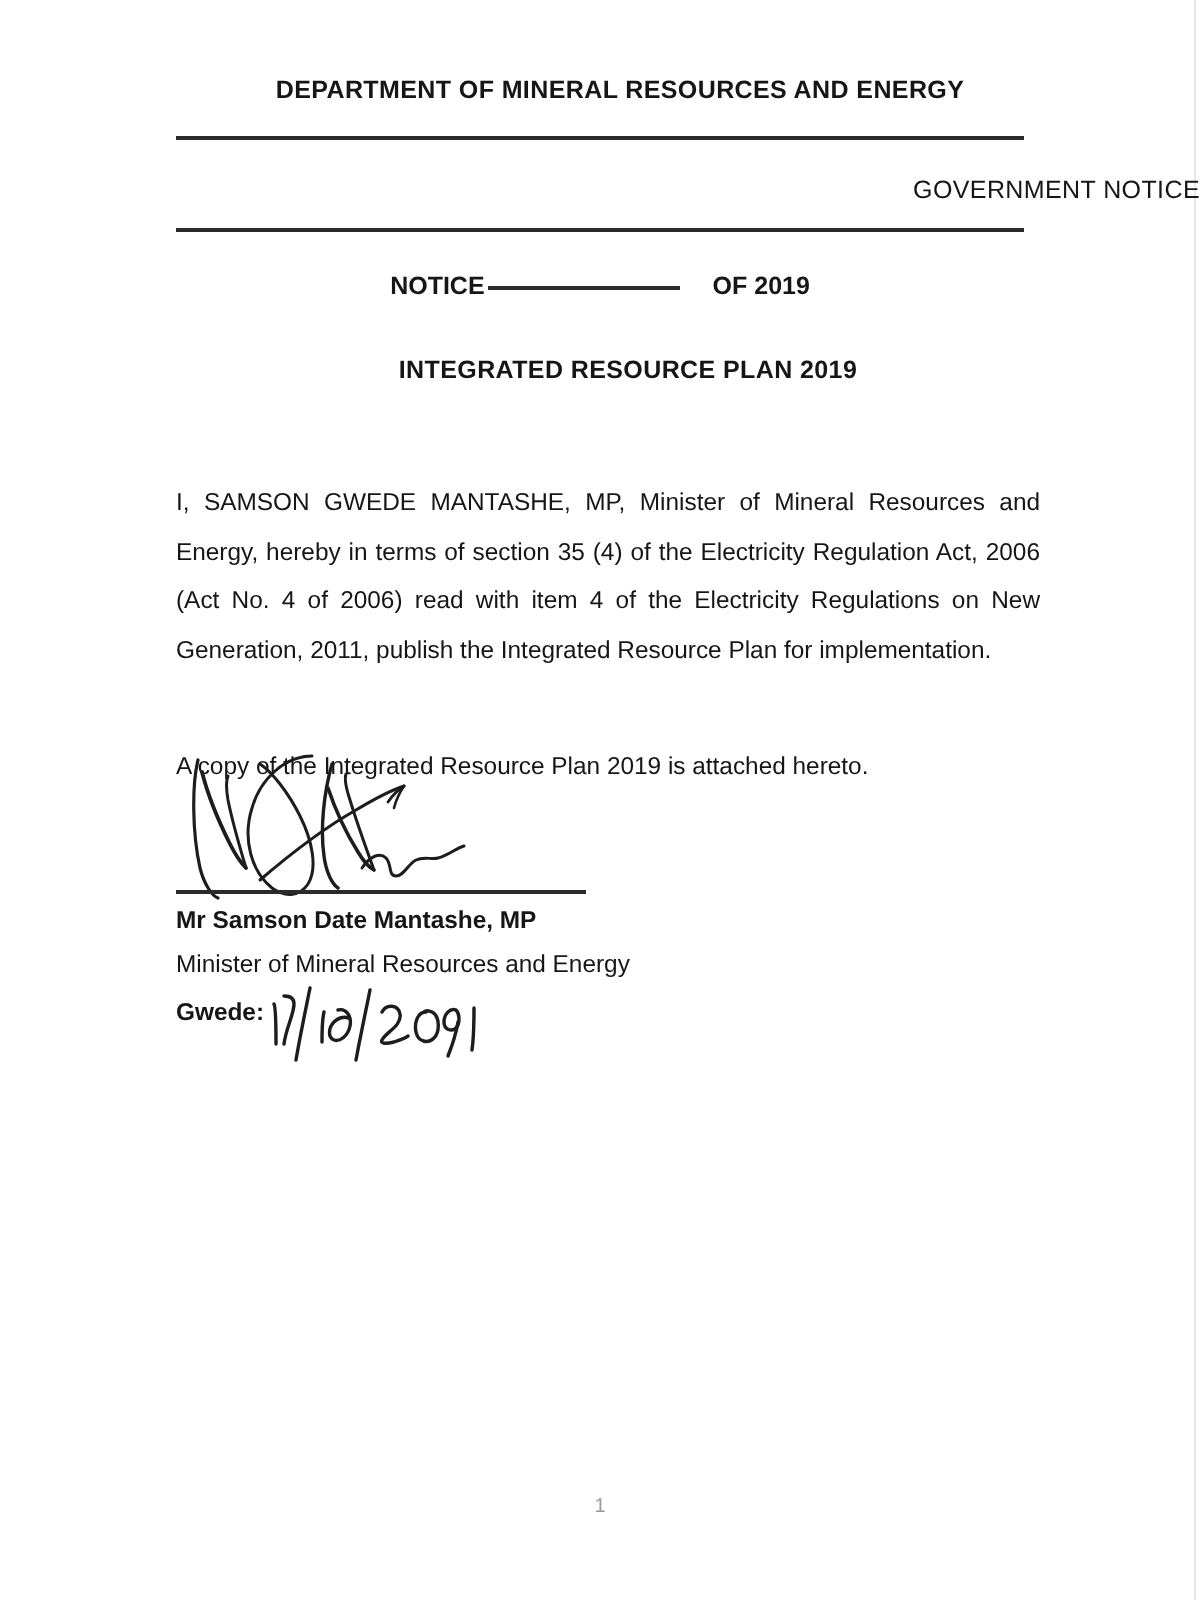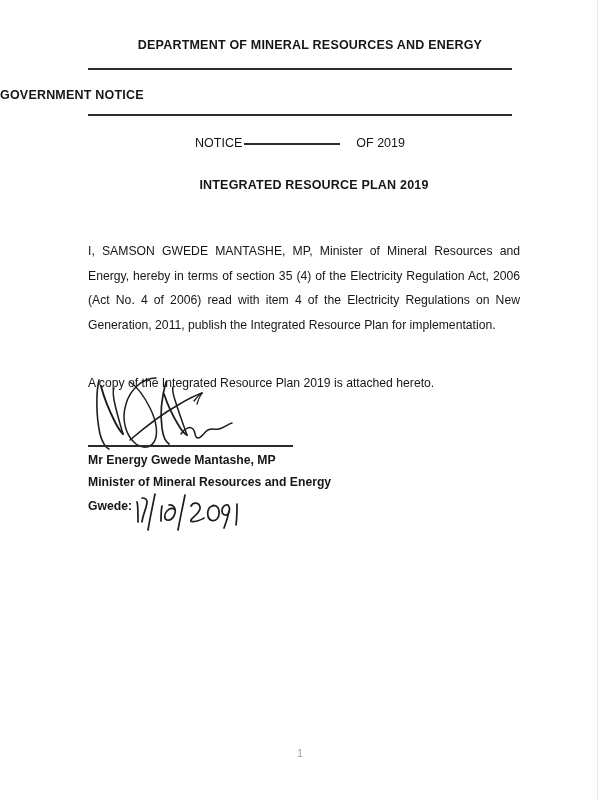--- a/index.html
+++ b/index.html
@@ -53,34 +53,34 @@
     height: 2px;
     background: #2b2b2b;
   }
   .rule-1 { top: 68px; }
   .rule-2 { top: 114px; }
 
   .gov-notice {
     position: absolute;
     left: 0; right: 0;
     top: 88px;
-    text-align: left;
-    font-size: 12.5px;
-    font-weight: bold;
+    text-align: right;
+    font-size: 12.5px;
+    font-weight: normal;
     letter-spacing: 0.2px;
     color: #161616;
   }
 
   .notice-line {
     position: absolute;
     left: 0; right: 0;
     top: 136px;
     text-align: center;
     font-size: 12.5px;
-    font-weight: normal;
+    font-weight: bold;
     color: #161616;
   }
   .notice-blank {
     display: inline-block;
     width: 96px;
     border-bottom: 2px solid #2b2b2b;
     vertical-align: 2px;
     margin: 0 2px;
   }
   .notice-of {
@@ -147,21 +147,21 @@
     top: 453px;
     font-size: 12.2px;
     font-weight: bold;
     color: #161616;
   }
   .sig-title {
     position: absolute;
     left: 88px;
     top: 475px;
     font-size: 12.2px;
-    font-weight: bold;
+    font-weight: normal;
     color: #161616;
   }
   .date-label {
     position: absolute;
     left: 88px;
     top: 499px;
     font-size: 12.2px;
     font-weight: bold;
     color: #161616;
   }
@@ -223,21 +223,21 @@
         <path d="M44 68 C58 56, 76 42, 92 33 C102 27, 110 23, 116 21" stroke-width="1.5"></path>
         <path d="M116 21 C113 23, 110 26, 108 29" stroke-width="1.4"></path>
         <path d="M116 21 C114 24, 112 28, 111 32" stroke-width="1.3"></path>
         <path d="M95 62 C99 56, 104 54, 107 57 C110 60, 108 66, 112 66 C116 66, 118 60, 122 58 C126 56, 130 58, 133 57 C138 56, 142 52, 146 51" stroke-width="1.5"></path>
       </g>
     </svg>
   </div>
 
   <div class="sig-line"></div>
 
-  <div class="sig-name">Mr Energy Gwede Mantashe, MP</div>
+  <div class="sig-name">Mr Samson Date Mantashe, MP</div>
 
   <div class="sig-title">Minister of Mineral Resources and Energy</div>
 
   <div class="date-label">Gwede:</div>
 
   <div class="date-hand">
     <svg width="120" height="40" viewBox="0 0 120 40" fill="none" xmlns="http://www.w3.org/2000/svg">
       <g stroke="#1d1d1d" fill="none" stroke-linecap="round" stroke-linejoin="round" stroke-width="1.7">
         <path d="M4 10 C5 12, 5 22, 5 30"></path>
         <path d="M9 6 C12 6, 14 7, 14 10 C14 15, 10 22, 9 30"></path>

